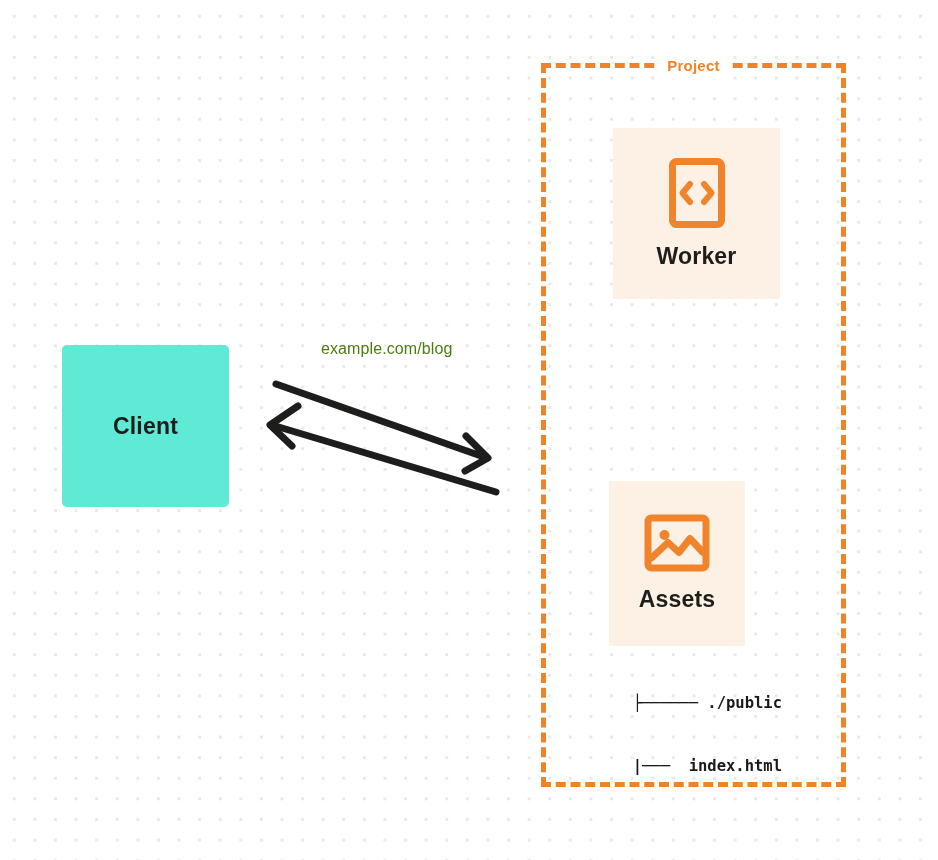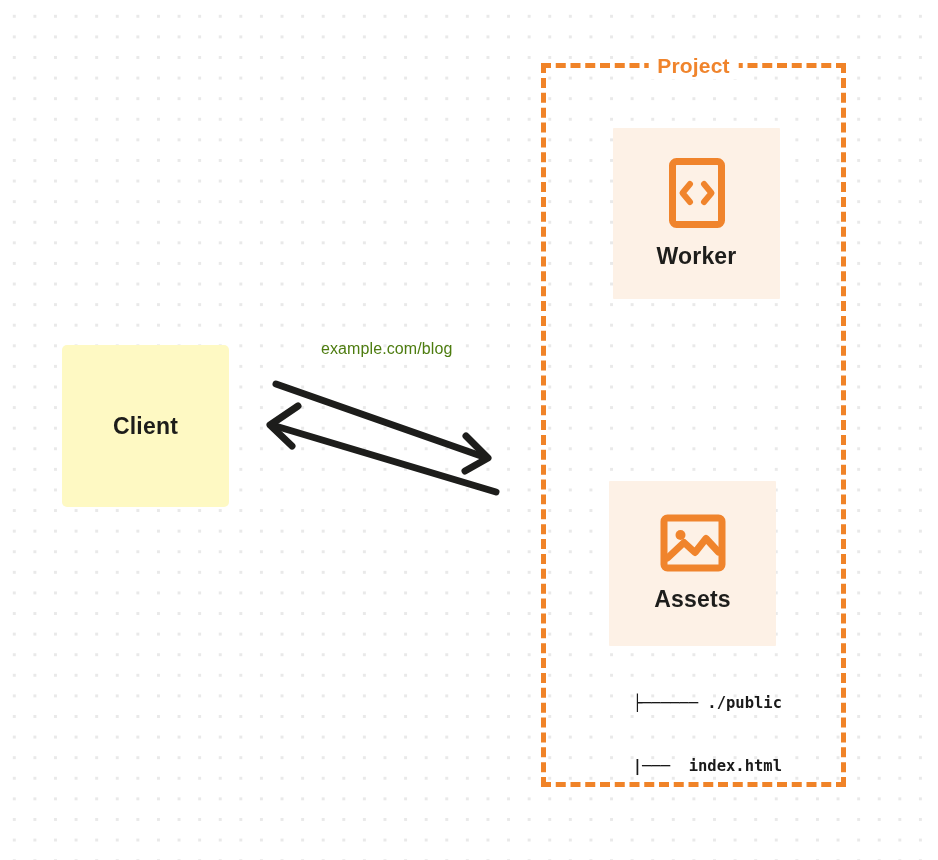--- a/index.html
+++ b/index.html
@@ -24,21 +24,21 @@
     inset: 0;
   }
 
   
   .client-box {
     position: absolute;
     left: 62px;
     top: 345px;
     width: 167px;
     height: 162px;
-    background: #fef9c3;
+    background: #5eead4;
     border-radius: 5px;
     display: flex;
     align-items: center;
     justify-content: center;
   }
   .client-label {
     font-size: 23px;
     font-weight: bold;
     color: #1d1d1b;
     letter-spacing: 0.2px;
@@ -77,21 +77,21 @@
     border: 5px dashed #f08328;
     box-sizing: border-box;
   }
   .project-title {
     position: absolute;
     left: 50%;
     top: -15px;
     transform: translateX(-50%);
     background: #ffffff;
     padding: 0 9px;
-    font-size: 21px;
+    font-size: 15px;
     font-weight: bold;
     color: #f0842c;
     letter-spacing: 0.2px;
     line-height: 26px;
     white-space: nowrap;
   }
 
   
   .card {
     position: absolute;
@@ -104,21 +104,21 @@
   }
   .card-worker {
     left: 613px;
     top: 128px;
     width: 167px;
     height: 171px;
   }
   .card-assets {
     left: 609px;
     top: 481px;
-    width: 167px;
+    width: 136px;
     height: 165px;
     text-align: right;
   }
   .card-icon {
     display: block;
     margin-bottom: 14px;
   }
   .card-label {
     font-size: 23px;
     font-weight: bold;

